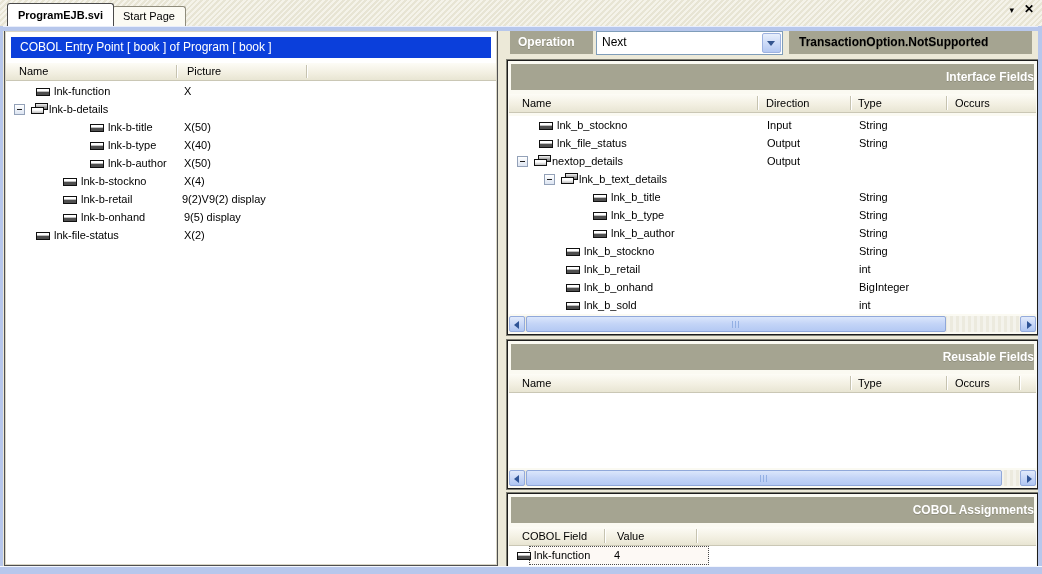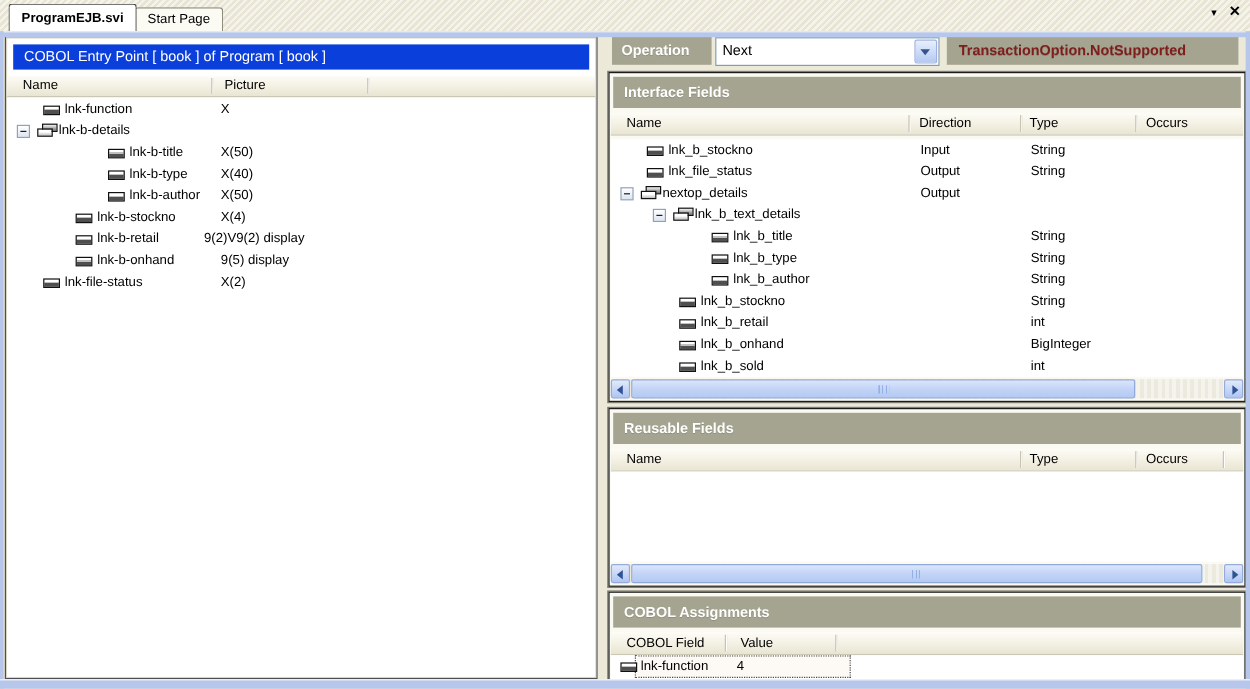--- a/index.html
+++ b/index.html
@@ -64,26 +64,26 @@
     line-height:24px;padding-left:8px;box-sizing:border-box;
     text-shadow:0 1px 0 #8f8e7c;}
   .combo{position:absolute;left:596px;top:31px;width:185px;height:22px;
     background:#fff;border:1px solid #7f9db9;}
   .combo .combo-text{position:absolute;left:5px;top:0;line-height:20px;font-weight:normal;font-size:12px;}
   .combo .combo-btn{position:absolute;right:1px;top:1px;bottom:1px;width:17px;
     background:linear-gradient(180deg,#e8effc,#b4c8f2);border:1px solid #9db2e0;border-radius:2px;}
   .chev-down{position:absolute;left:4px;top:7px;width:0;height:0;
     border-left:4px solid transparent;border-right:4px solid transparent;border-top:5px solid #33548e;}
   .txn-label{position:absolute;left:789px;top:30px;width:243px;height:24px;
-    background:#a5a491;color:#7f1d1d;font-weight:bold;font-size:12px;
+    background:#a5a491;color:#000000;font-weight:bold;font-size:12px;
     line-height:24px;padding-left:10px;box-sizing:border-box;
     text-shadow:0 1px 0 #8f8e7c;white-space:nowrap;}
 
   .group{position:absolute;left:507px;width:529px;background:#fbfaf2;
-    border:1px solid #1c1c1c;box-shadow:0 0 0 1px #7d7d72;}
+    border:1px solid #1c1c1c;box-shadow:0 0 0 1px #7d7d72;text-align:right;}
   .grp-header{position:absolute;left:3px;top:3px;right:3px;height:26px;
     background:#a5a491;color:#fff;font-weight:bold;font-size:12px;
     line-height:26px;padding-left:9px;text-shadow:0 1px 0 #8f8e7c;}
   .group .lv-header{top:33px;height:18px;}
   .group .lv-header .hlabel{line-height:18px;}
   .group .rows{position:absolute;left:1px;right:1px;top:55px;background:#fff;overflow:hidden;}
   #grp-interface{top:60px;height:273px;}
   #grp-interface .rows{height:198px;}
   #grp-reusable{top:340px;height:147px;}
   #grp-reusable .rows{top:52px;bottom:20px;}
@@ -168,21 +168,21 @@
           <span class="t-cell" style="left: 178px;">X(50)</span>
         </div>
         <div class="t-row">
           <span class="icon-field" style="left: 57px;"></span>
           <span class="t-label" style="left: 75px;">lnk-b-stockno</span>
           <span class="t-cell" style="left: 178px;">X(4)</span>
         </div>
         <div class="t-row">
           <span class="icon-field" style="left: 57px;"></span>
           <span class="t-label" style="left: 75px;">lnk-b-retail</span>
-          <span class="t-cell" style="left: 164px; text-align: right;">9(2)V9(2) display</span>
+          <span class="t-cell" style="left: 176px; text-align: right;">9(2)V9(2) display</span>
         </div>
         <div class="t-row">
           <span class="icon-field" style="left: 57px;"></span>
           <span class="t-label" style="left: 75px;">lnk-b-onhand</span>
           <span class="t-cell" style="left: 178px;">9(5) display</span>
         </div>
         <div class="t-row">
           <span class="icon-field" style="left: 30px;"></span>
           <span class="t-label" style="left: 48px;">lnk-file-status</span>
           <span class="t-cell" style="left: 178px;">X(2)</span>

